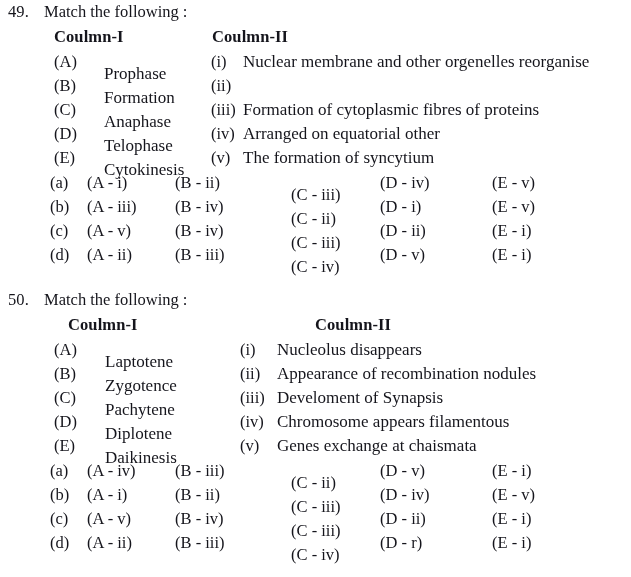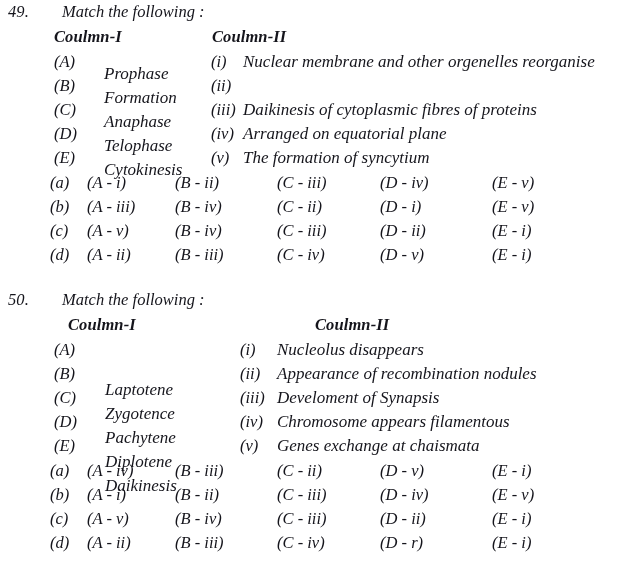--- a/index.html
+++ b/index.html
@@ -15,21 +15,20 @@
     overflow: hidden;
     font-family: "Liberation Serif", "DejaVu Serif", serif;
     color: #15151c;
     -webkit-font-smoothing: antialiased;
   }
 
   .page {
     position: absolute;
     inset: 0;
     padding: 0;
-    font-style: italic;
   }
 
   
   .question {
     position: absolute;
     left: 0;
     width: 631px;
   }
   #question-49 { top: 2px; }
   #question-50 { top: 290px; }
@@ -40,21 +39,21 @@
   }
   .q-number {
     position: absolute;
     left: 8px;
     top: 0;
     font-size: 16.5px;
     letter-spacing: 0.1px;
   }
   .q-prompt {
     position: absolute;
-    left: 62px;
+    left: 44px;
     top: 0;
     font-size: 16.5px;
   }
 
   
   .col-headers {
     position: relative;
     height: 25px;
   }
   .col-head {
@@ -97,21 +96,21 @@
     position: absolute;
     top: 0;
     font-size: 17px;
     white-space: nowrap;
   }
   
   #question-49 .m-term { left: 104px; }
   #question-49 .m-num  { left: 211px; }
   #question-49 .m-desc { left: 243px; }
   
-  #question-50 .m-term { left: 105px; margin-top: 28px; }
+  #question-50 .m-term { left: 105px; }
   #question-50 .m-num  { left: 240px; }
   #question-50 .m-desc { left: 277px; }
 
   
   .options {
     position: relative;
     margin-top: 1px;
   }
   .option-row {
     position: relative;
@@ -124,21 +123,21 @@
     font-size: 16.5px;
   }
   .opt-pair {
     position: absolute;
     top: 0;
     font-size: 16.5px;
     white-space: nowrap;
   }
   .opt-pair.p0 { left: 87px; }
   .opt-pair.p1 { left: 175px; }
-  .opt-pair.p2 { left: 277px; }
+  .opt-pair.p2 { left: 291px; margin-top: 12px; }
   .opt-pair.p3 { left: 380px; }
   .opt-pair.p4 { left: 460px; margin-left: 32px; }
 </style>
 </head>
 <body style="background: rgb(255, 255, 255); color: rgb(21, 21, 28);">
 
 <div class="page">
 
   <section class="question" id="question-49">
 
@@ -161,27 +160,27 @@
       </div>
       <div class="match-row">
         <span class="m-key">(B)</span>
         <span class="m-term">Formation</span>
         <span class="m-num">(ii)</span>
       </div>
       <div class="match-row">
         <span class="m-key">(C)</span>
         <span class="m-term">Anaphase</span>
         <span class="m-num">(iii)</span>
-        <span class="m-desc">Daikinesis of cytoplasmic fibres of proteins</span>
+        <span class="m-desc">Formation of cytoplasmic fibres of proteins</span>
       </div>
       <div class="match-row">
         <span class="m-key">(D)</span>
         <span class="m-term">Telophase</span>
         <span class="m-num">(iv)</span>
-        <span class="m-desc">Arranged on equatorial plane</span>
+        <span class="m-desc">Arranged on equatorial other</span>
       </div>
       <div class="match-row">
         <span class="m-key">(E)</span>
         <span class="m-term">Cytokinesis</span>
         <span class="m-num">(v)</span>
         <span class="m-desc">The formation of syncytium</span>
       </div>
     </div>
 
     <div class="options">

